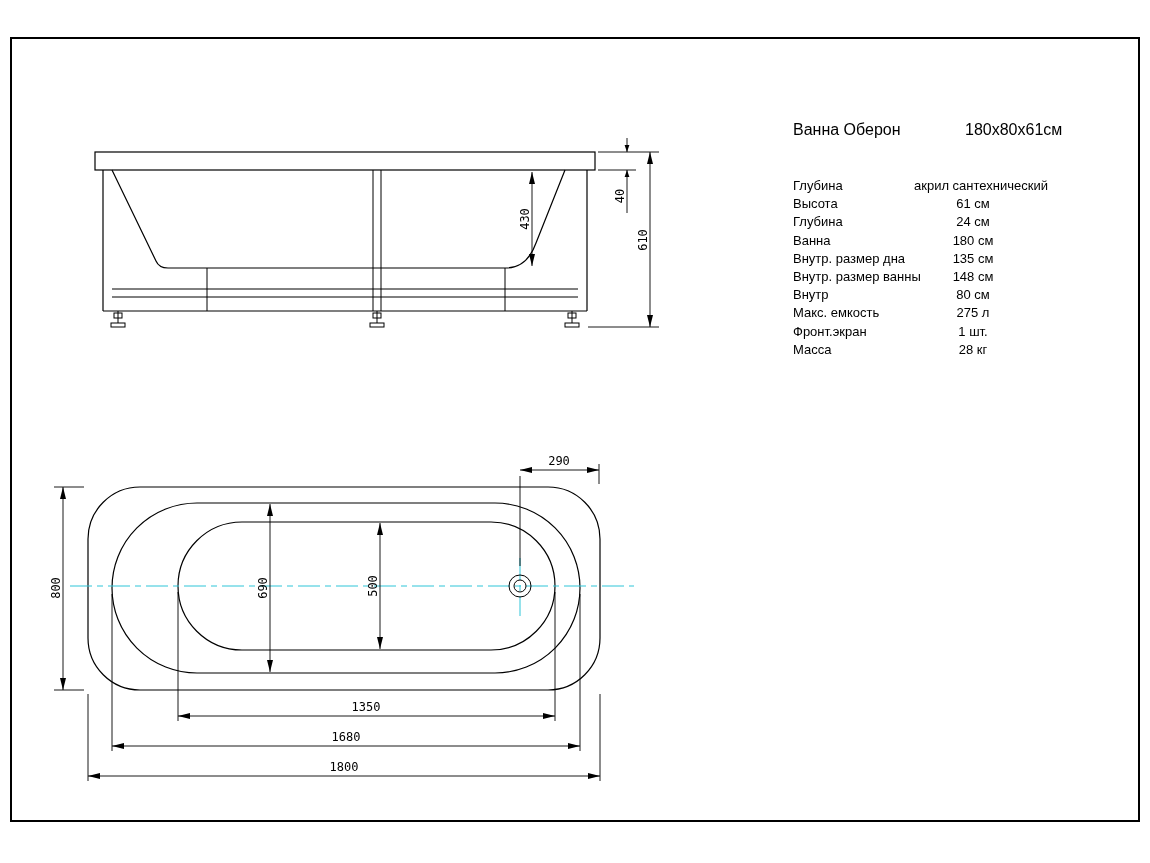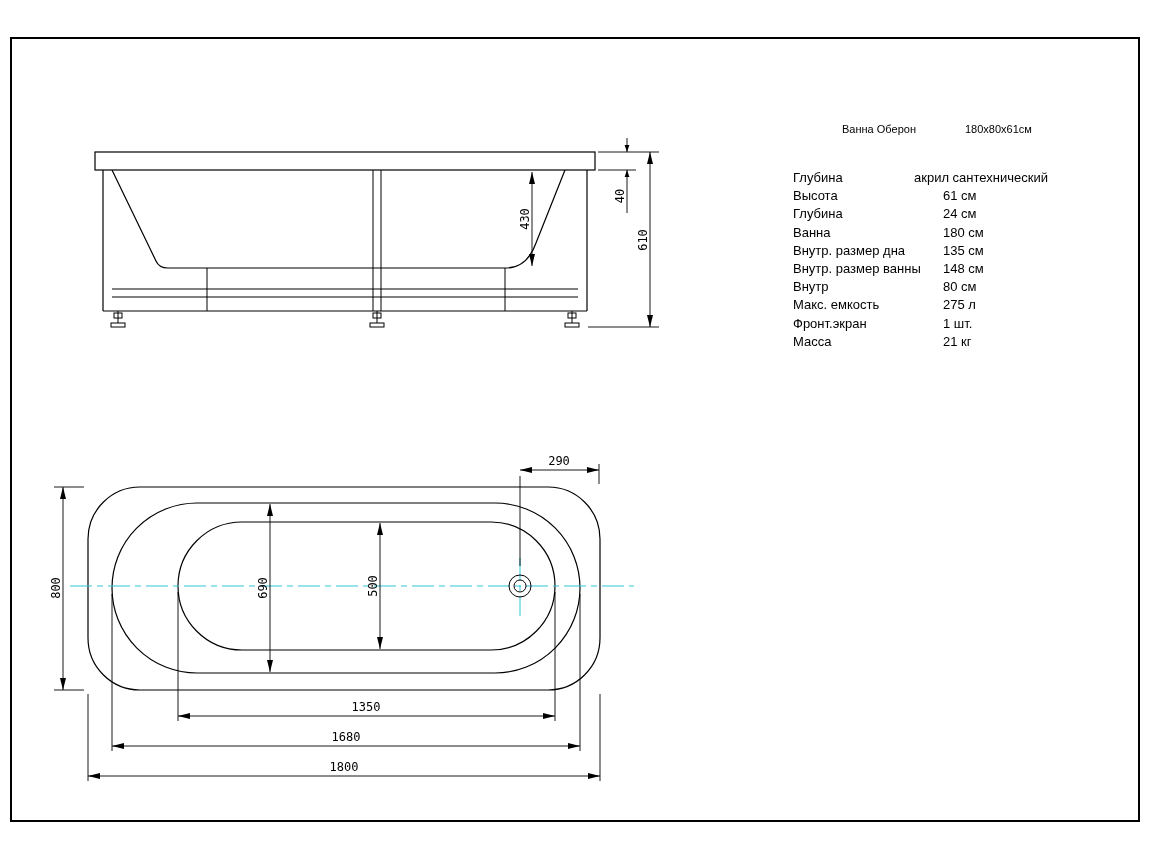--- a/index.html
+++ b/index.html
@@ -10,25 +10,25 @@
 
   
   .tline{stroke:#000;stroke-width:1.2;fill:none;}
   .mline{stroke:#000;stroke-width:1;fill:none;}
   .dline{stroke:#000;stroke-width:0.9;fill:none;}
   .dimtxt{font:12px "DejaVu Sans Mono",monospace;fill:#000;}
   .cl{stroke-width:1;fill:none;stroke-dasharray:22 5 6 5;}
 
   
   .specs{position:absolute;left:793px;top:120px;width:310px;font-size:13px;line-height:18.2px;}
-  .spec-title{font-size:11px;line-height:19px;margin-bottom:30px;display:flex;text-align:center;}
+  .spec-title{font-size:16px;line-height:19px;margin-bottom:38px;display:flex;}
   .title-name{display:inline-block;width:172px;}
   .spec-row{display:flex;}
   .spec-label{width:150px;}
-  .spec-value{width:60px;white-space:nowrap;}
+  .spec-value{width:60px;text-align:center;white-space:nowrap;}
   .spec-row.material .spec-label{width:100px;}
   .spec-row.material .spec-value{width:auto;text-align:left;margin-left:21px;}
 </style>
 </head>
 <body>
 
 <div class="page">
   <div class="frame"></div>
 
   <svg class="drawing" viewBox="0 0 1150 863">
@@ -198,17 +198,17 @@
       <div class="spec-row">
         <span class="spec-label">Макс. емкость</span>
         <span class="spec-value">275 л</span>
       </div>
       <div class="spec-row">
         <span class="spec-label">Фронт.экран</span>
         <span class="spec-value">1 шт.</span>
       </div>
       <div class="spec-row">
         <span class="spec-label">Масса</span>
-        <span class="spec-value">21 кг</span>
+        <span class="spec-value">28 кг</span>
       </div>
     </div>
   </div>
 </div>
 
 </body></html>

